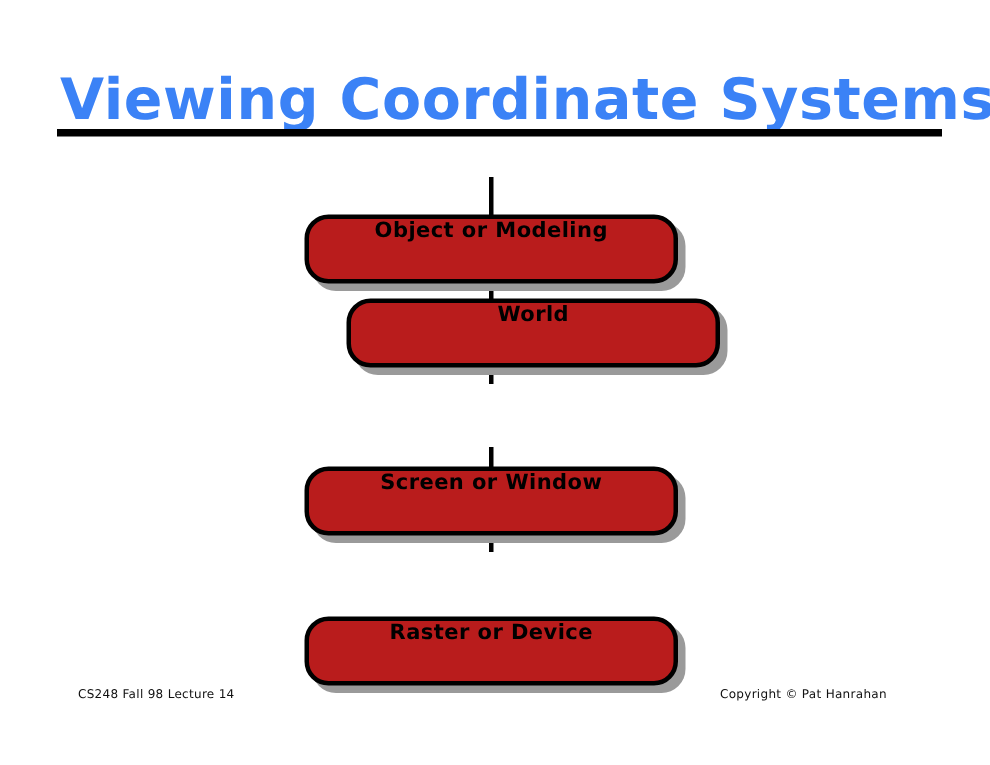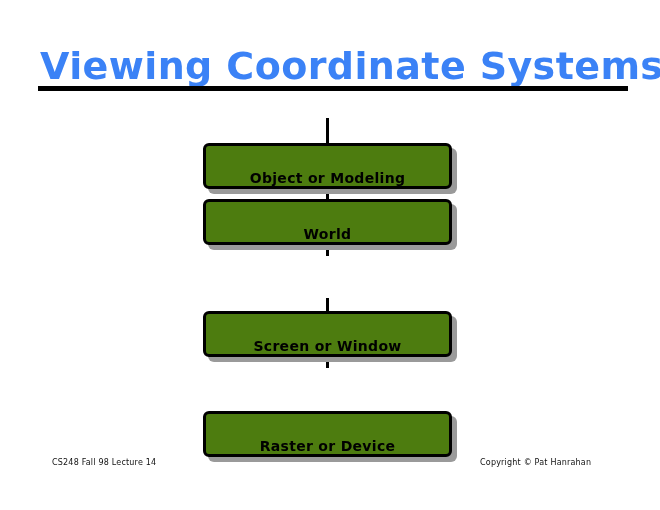--- a/index.html
+++ b/index.html
@@ -50,26 +50,26 @@
     width: 3px;
     background: #000000;
     left: 326px;
   }
   .flow-box {
     position: absolute;
     left: 203px;
     width: 249px;
     height: 46px;
     box-sizing: border-box;
-    background: #4d7c0f;
+    background: #b91c1c;
     border: 3px solid #000000;
-    border-radius: 6px;
+    border-radius: 16px;
     box-shadow: 5px 5px 0 0 #9a9a9a;
     display: flex;
-    align-items: flex-end;
+    align-items: flex-start;
     justify-content: center;
     z-index: 2;
   }
   .flow-box-label {
     font-family: "DejaVu Sans", sans-serif;
     font-size: 14px;
     font-weight: bold;
     letter-spacing: 0.3px;
     color: #000000;
     white-space: nowrap;
@@ -118,21 +118,21 @@
 <div id="diagram">
 
   <div class="conn-line" style="top:118px; height:26px;"></div>
 
   <div class="flow-box" style="top:143px;">
     <span class="flow-box-label">Object or Modeling</span>
   </div>
 
   <div class="conn-line" style="top:186px; height:14px;"></div>
 
-  <div class="flow-box" style="top:199px;">
+  <div class="flow-box" style="top:199px;margin-left:28px;">
     <span class="flow-box-label">World</span>
   </div>
 
   <div class="conn-line" style="top:242px; height:14px;"></div>
 
 
   <div class="conn-line" style="top:298px; height:14px;"></div>
 
   <div class="flow-box" style="top:311px;">
     <span class="flow-box-label">Screen or Window</span>

